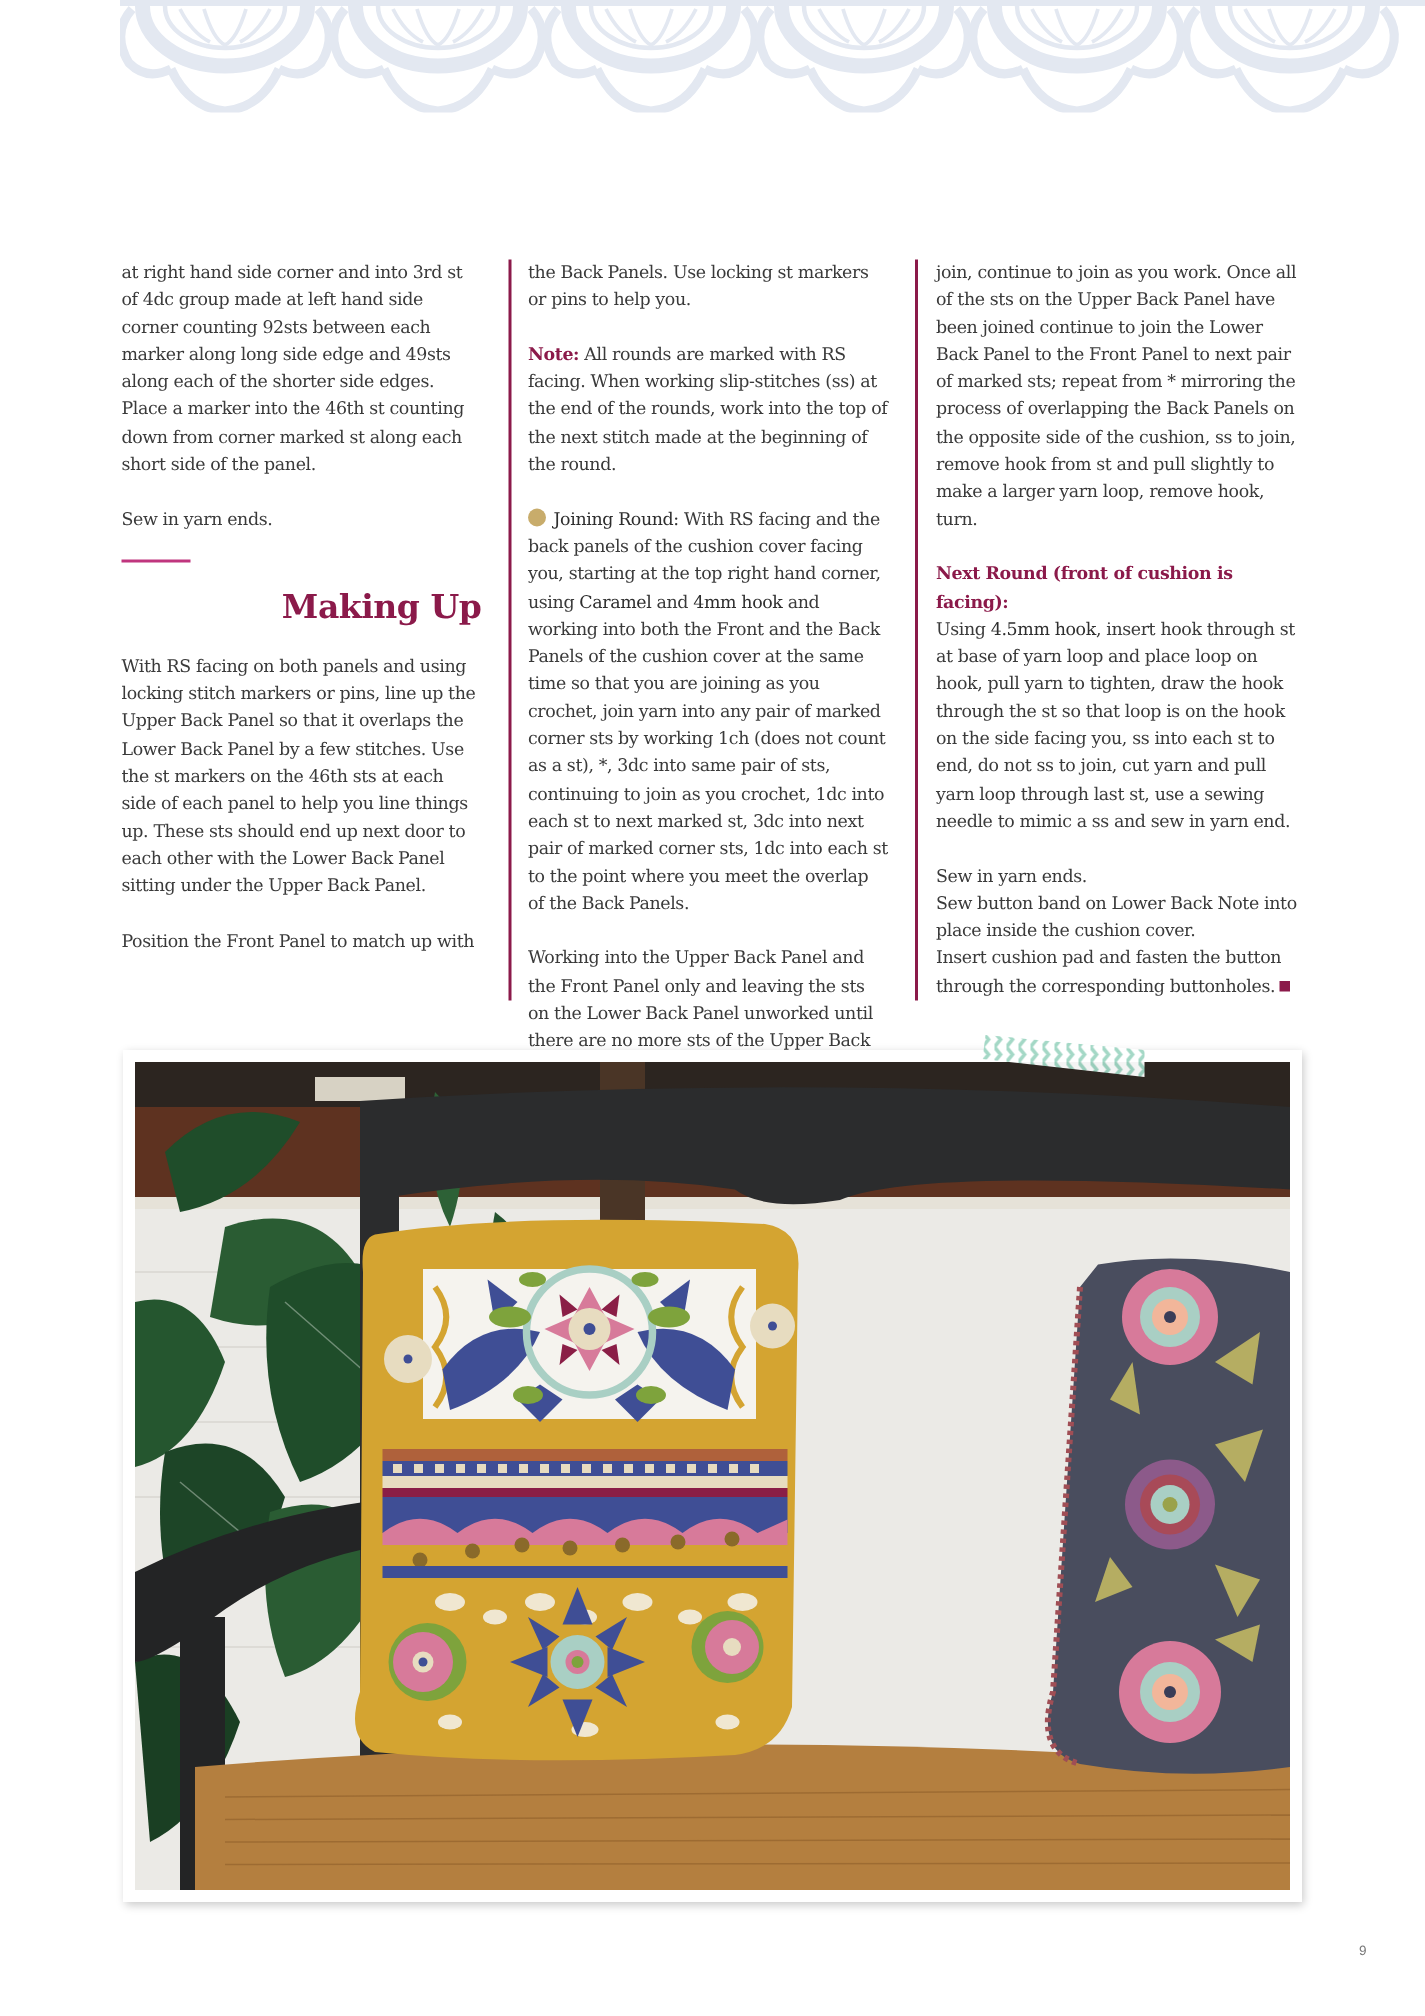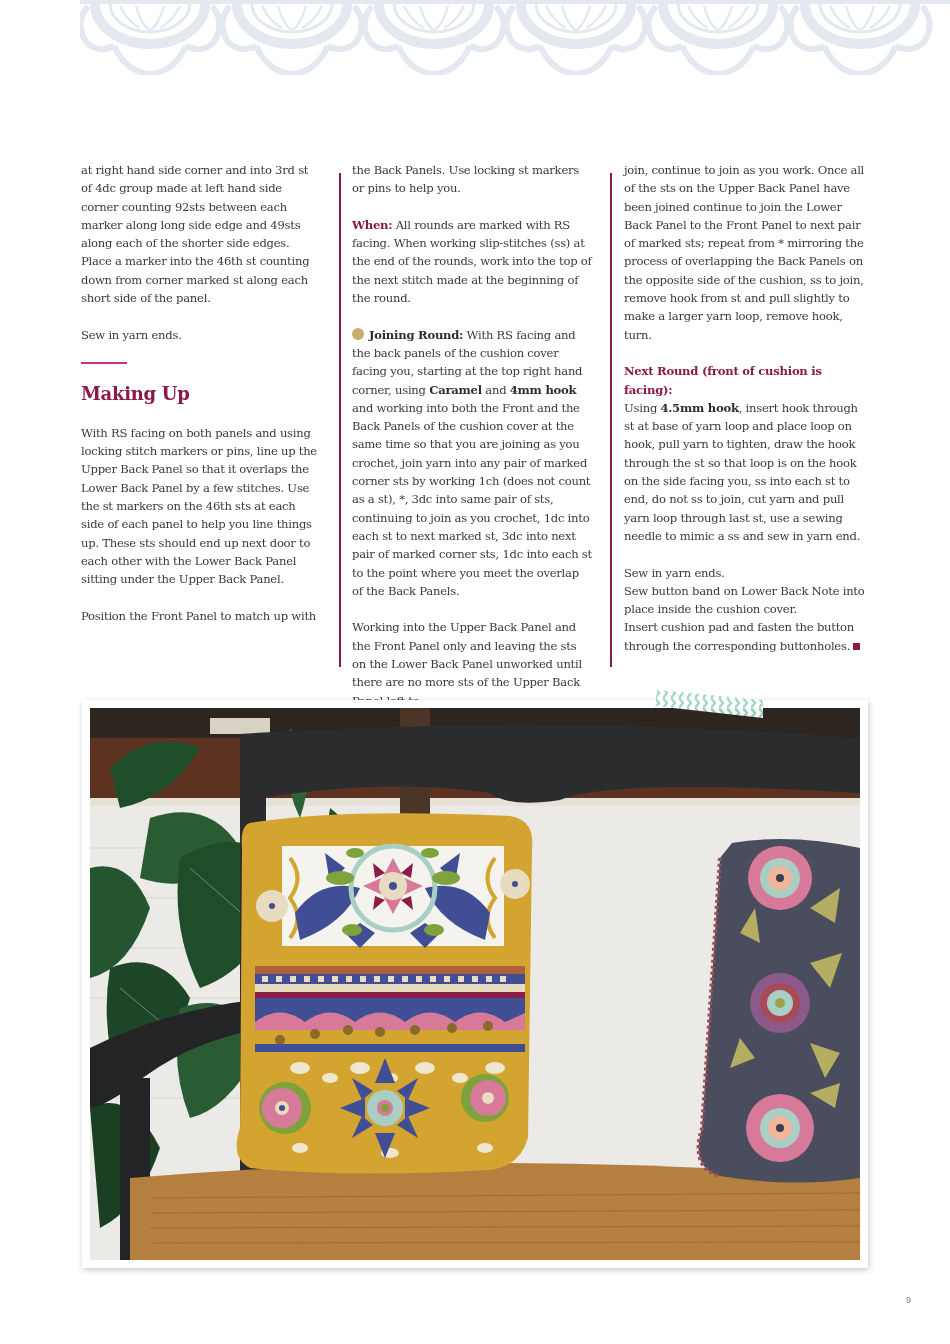--- a/index.html
+++ b/index.html
@@ -3,37 +3,37 @@
 <meta charset="utf-8">
 <style>
   html, body { margin: 0; padding: 0; background: #ffffff; }
   body {
     width: 950px; height: 1344px; position: relative; overflow: hidden;
     font-family: "DejaVu Serif", "Liberation Serif", serif;
     color: #3a3a3a;
   }
   .doily-band { position: absolute; left: 80px; top: 0; width: 870px; height: 75px; }
   .col {
-    position: absolute; top: 161px; width: 240px;
+    position: absolute; top: 172px; width: 240px;
     font-size: 11.6px; line-height: 18.3px; letter-spacing: -0.25px;
   }
   .col p { margin: 0 0 18.3px 0; }
   .col p.tight { margin: 0; }
   .col-1 { left: 81px; }
   .col-2 { left: 352px; }
   .col-3 { left: 624px; width: 246px; }
   .divider { position: absolute; width: 1.5px; background: #8b1a4a; top: 173px; height: 494px; }
   .divider-1 { left: 339px; }
   .divider-2 { left: 610px; }
   .accent-rule { width: 46px; height: 1.5px; background: #c0357e; margin: 17px 0 18px 0; }
   .heading {
-    font-size: 18px; font-weight: bold; color: #8b1a4a; margin: 0 0 18px 0;
-    line-height: 24px; letter-spacing: -0.3px;
-  }
-  .label-strong { font-weight: bold; color: #2e2e2e; }
+    font-size: 22px; font-weight: bold; color: #8b1a4a; margin: 0 0 18px 0;
+    line-height: 24px; letter-spacing: -0.3px; text-align: right;
+  }
+  .label-strong { font-weight: normal; color: #2e2e2e; }
   .label-accent { font-weight: bold; color: #8b1a4a; }
   .round-dot {
     display: inline-block; width: 12px; height: 12px; border-radius: 50%;
     background: #c8ac6b; vertical-align: -1px; margin-right: 5px;
   }
   .end-square {
     display: inline-block; width: 7px; height: 7px; background: #8b1a4a;
     vertical-align: 0px; margin-left: 3px;
   }
   .photo-frame {
@@ -83,21 +83,21 @@
   <p>Sew in yarn ends.</p>
   <div class="accent-rule"></div>
   <h2 class="heading">Making Up</h2>
   <p>With RS facing on both panels and using locking stitch markers or pins, line up the Upper Back Panel so that it overlaps the Lower Back Panel by a few stitches. Use the st markers on the 46th sts at each side of each panel to help you line things up. These sts should end up next door to each other with the Lower Back Panel sitting under the Upper Back Panel.</p>
   <p>Position the Front Panel to match up with</p>
 </div>
 
 <div class="col col-2">
   <p>the Back Panels. Use locking st markers or pins to help you.</p>
   <p>
-    <span class="label-accent">When:</span><span> All rounds are marked with RS facing. When working slip-stitches (ss) at the end of the rounds, work into the top of the next stitch made at the beginning of the round.</span>
+    <span class="label-accent">Note:</span><span> All rounds are marked with RS facing. When working slip-stitches (ss) at the end of the rounds, work into the top of the next stitch made at the beginning of the round.</span>
   </p>
   <p>
     <span class="round-dot"></span><span class="label-strong">Joining Round:</span><span> With RS facing and the back panels of the cushion cover facing you, starting at the top right hand corner, using </span><span class="label-strong">Caramel</span><span> and </span><span class="label-strong">4mm hook</span><span> and working into both the Front and the Back Panels of the cushion cover at the same time so that you are joining as you crochet, join yarn into any pair of marked corner sts by working 1ch (does not count as a st), *, 3dc into same pair of sts, continuing to join as you crochet, 1dc into each st to next marked st, 3dc into next pair of marked corner sts, 1dc into each st to the point where you meet the overlap of the Back Panels.</span>
   </p>
   <p>Working into the Upper Back Panel and the Front Panel only and leaving the sts on the Lower Back Panel unworked until there are no more sts of the Upper Back Panel left to</p>
 </div>
 
 <div class="col col-3">
   <p>join, continue to join as you work. Once all of the sts on the Upper Back Panel have been joined continue to join the Lower Back Panel to the Front Panel to next pair of marked sts; repeat from * mirroring the process of overlapping the Back Panels on the opposite side of the cushion, ss to join, remove hook from st and pull slightly to make a larger yarn loop, remove hook, turn.</p>
   <p>

